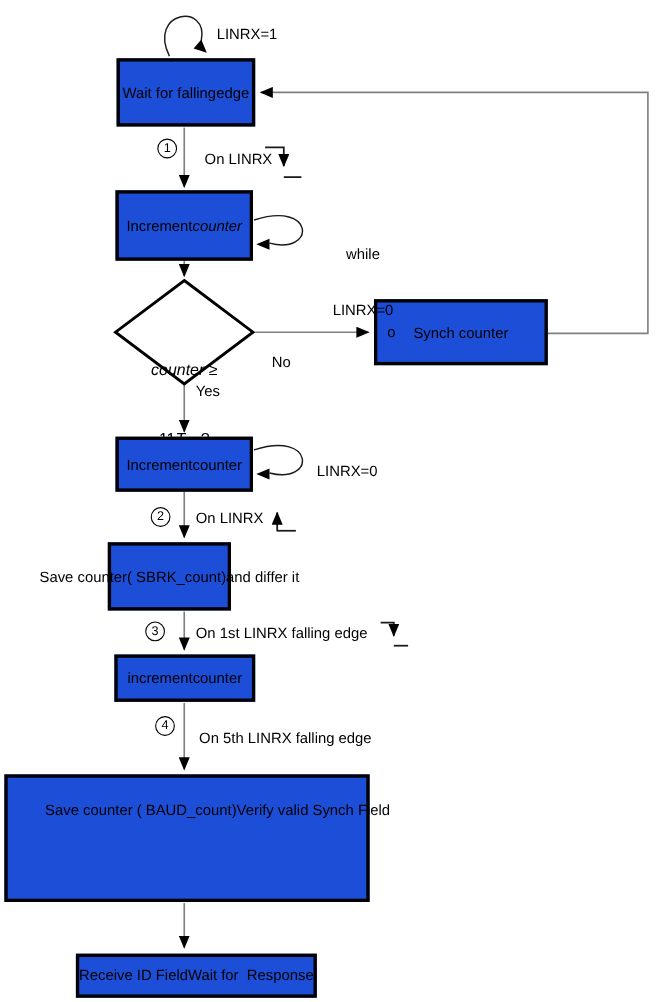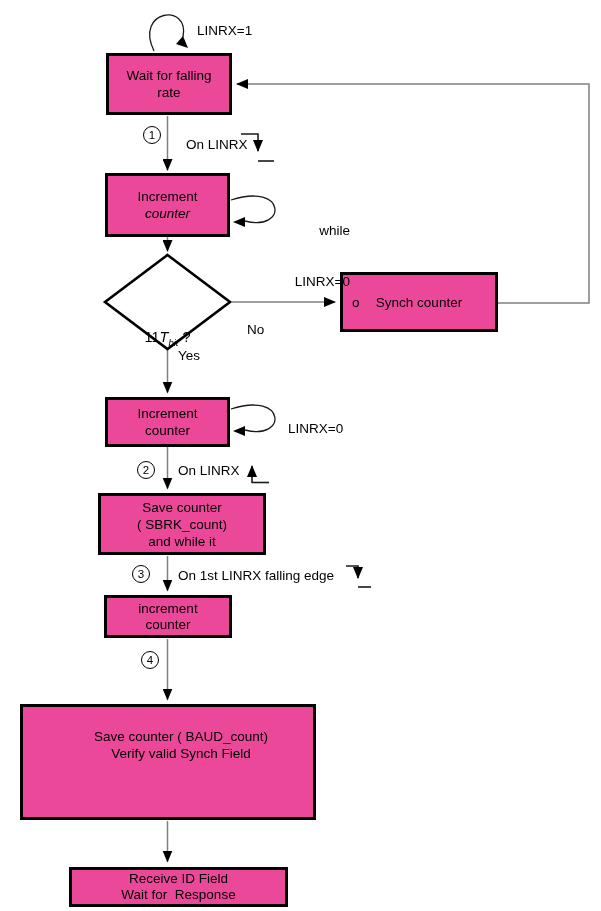--- a/index.html
+++ b/index.html
@@ -2,47 +2,47 @@
 <html><head>
 <meta charset="utf-8">
 <style>
   html,body{margin:0;padding:0;background:#fff;}
   .canvas{
     position:relative;width:601px;height:911px;background:#fff;
     font-family:"Liberation Sans",sans-serif;color:#000;overflow:hidden;
   }
   svg.wires{position:absolute;left:0;top:0;}
   .box{
-    position:absolute;box-sizing:border-box;background:#ec4899;border:3px solid #000;
-    display:flex;flex-direction:column;align-items:center;justify-content:center;
+    position:absolute;box-sizing:border-box;background:#1d4ed8;border:3px solid #000;
+    display:flex;align-items:center;justify-content:center;
     text-align:center;font-size:13.5px;line-height:17px;white-space:pre;
   }
   .box-wait{left:106px;top:53px;width:126px;height:62px;}
   .box-inc1{left:105px;top:173px;width:125px;height:64px;}
   .box-reset{left:340px;top:272px;width:158px;height:60px;}
   .box-inc2{left:105px;top:397px;width:125px;height:50px;}
-  .box-sbrk{left:98px;top:493px;width:168px;height:62px;}
+  .box-sbrk{left:98px;top:493px;width:112px;height:62px;}
   .box-inc3{left:104px;top:595px;width:128px;height:43px;line-height:16px;}
   .box-baud{
-    left:20px;top:704px;width:296px;height:116px;
-    align-items:center;justify-content:flex-start;text-align:left;
+    left:4px;top:704px;width:332px;height:116px;
+    align-items:flex-start;justify-content:flex-start;text-align:left;
     padding:22px 8px 0 34px;line-height:16.5px;
   }
   .box-receive{left:69px;top:867px;width:219px;height:40px;line-height:16.5px;}
   .bullet{position:absolute;left:9px;top:50%;transform:translateY(-50%);}
   .dec-text{
     position:absolute;left:110px;top:285px;width:115px;text-align:center;
     font-size:14.5px;line-height:21px;white-space:pre;
   }
   .it{font-style:italic;}
   sub.bit{font-size:9.5px;font-style:italic;}
   .lbl{position:absolute;font-size:13.5px;white-space:pre;line-height:17px;}
   .lbl-self-top{left:197px;top:22px;}
   .lbl-on-fall1{left:186px;top:136px;}
-  .lbl-while{left:274px;top:188px;width:76px;text-align:right;}
+  .lbl-while{left:292px;top:188px;width:76px;text-align:center;}
   .lbl-no{left:247px;top:279px;margin-top:42px;}
   .lbl-yes{left:178px;top:347px;}
   .lbl-linrx0{left:288px;top:420px;}
   .lbl-on-rise{left:178px;top:462px;}
   .lbl-on-1st{left:178px;top:567px;}
   .lbl-on-5th{left:181px;top:662px;}
   .step{
     position:absolute;width:18px;height:18px;box-sizing:border-box;
     border:1.6px solid #000;border-radius:50%;background:#fff;
     display:flex;align-items:center;justify-content:center;font-size:11.5px;
@@ -100,46 +100,47 @@
         <path d="M346 566 H358 V578" marker-end="url(#arr)"></path>
         <path d="M358 587 H371"></path>
       </g>
     </g>
 
     <polygon points="167.5,255 230,302 167.5,349 105,302" fill="#fff" stroke="#000" stroke-width="2.6"></polygon>
   </svg>
 
   <div class="box box-wait">
     <div>Wait for falling</div>
-    <div>rate</div>
+    <div>edge</div>
   </div>
 
   <div class="box box-inc1">
     <div>Increment</div>
     <div class="it">counter</div>
   </div>
 
   <div class="dec-text">
+    <div><span class="it">counter</span><span> ≥</span></div>
     <div><span>11</span><span class="it">T</span><sub class="bit">bit</sub><span> ?</span></div>
   </div>
 
   <div class="box box-reset">
     <span class="bullet">o</span>
     <span>Synch counter</span>
   </div>
 
   <div class="box box-inc2">
     <div>Increment</div>
     <div>counter</div>
   </div>
 
   <div class="box box-sbrk">
     <div>Save counter</div>
     <div>( SBRK_count)</div>
-    <div>and while it</div>
+    <div>and differ it</div>
   </div>
 
   <div class="box box-inc3">
     <div>increment</div>
     <div>counter</div>
   </div>
 
   <div class="box box-baud">
     <div>Save counter ( BAUD_count)</div>
     <div>Verify valid Synch Field</div>
@@ -154,19 +155,20 @@
   <div class="lbl lbl-on-fall1">On LINRX</div>
   <div class="lbl lbl-while">
     <div>while</div>
     <div>LINRX=0</div>
   </div>
   <div class="lbl lbl-no">No</div>
   <div class="lbl lbl-yes">Yes</div>
   <div class="lbl lbl-linrx0">LINRX=0</div>
   <div class="lbl lbl-on-rise">On LINRX</div>
   <div class="lbl lbl-on-1st">On 1st LINRX falling edge</div>
+  <div class="lbl lbl-on-5th">On 5th LINRX falling edge</div>
 
   <div class="step step-1">1</div>
   <div class="step step-2">2</div>
   <div class="step step-3">3</div>
   <div class="step step-4">4</div>
 
 </div>
 
 </body></html>

